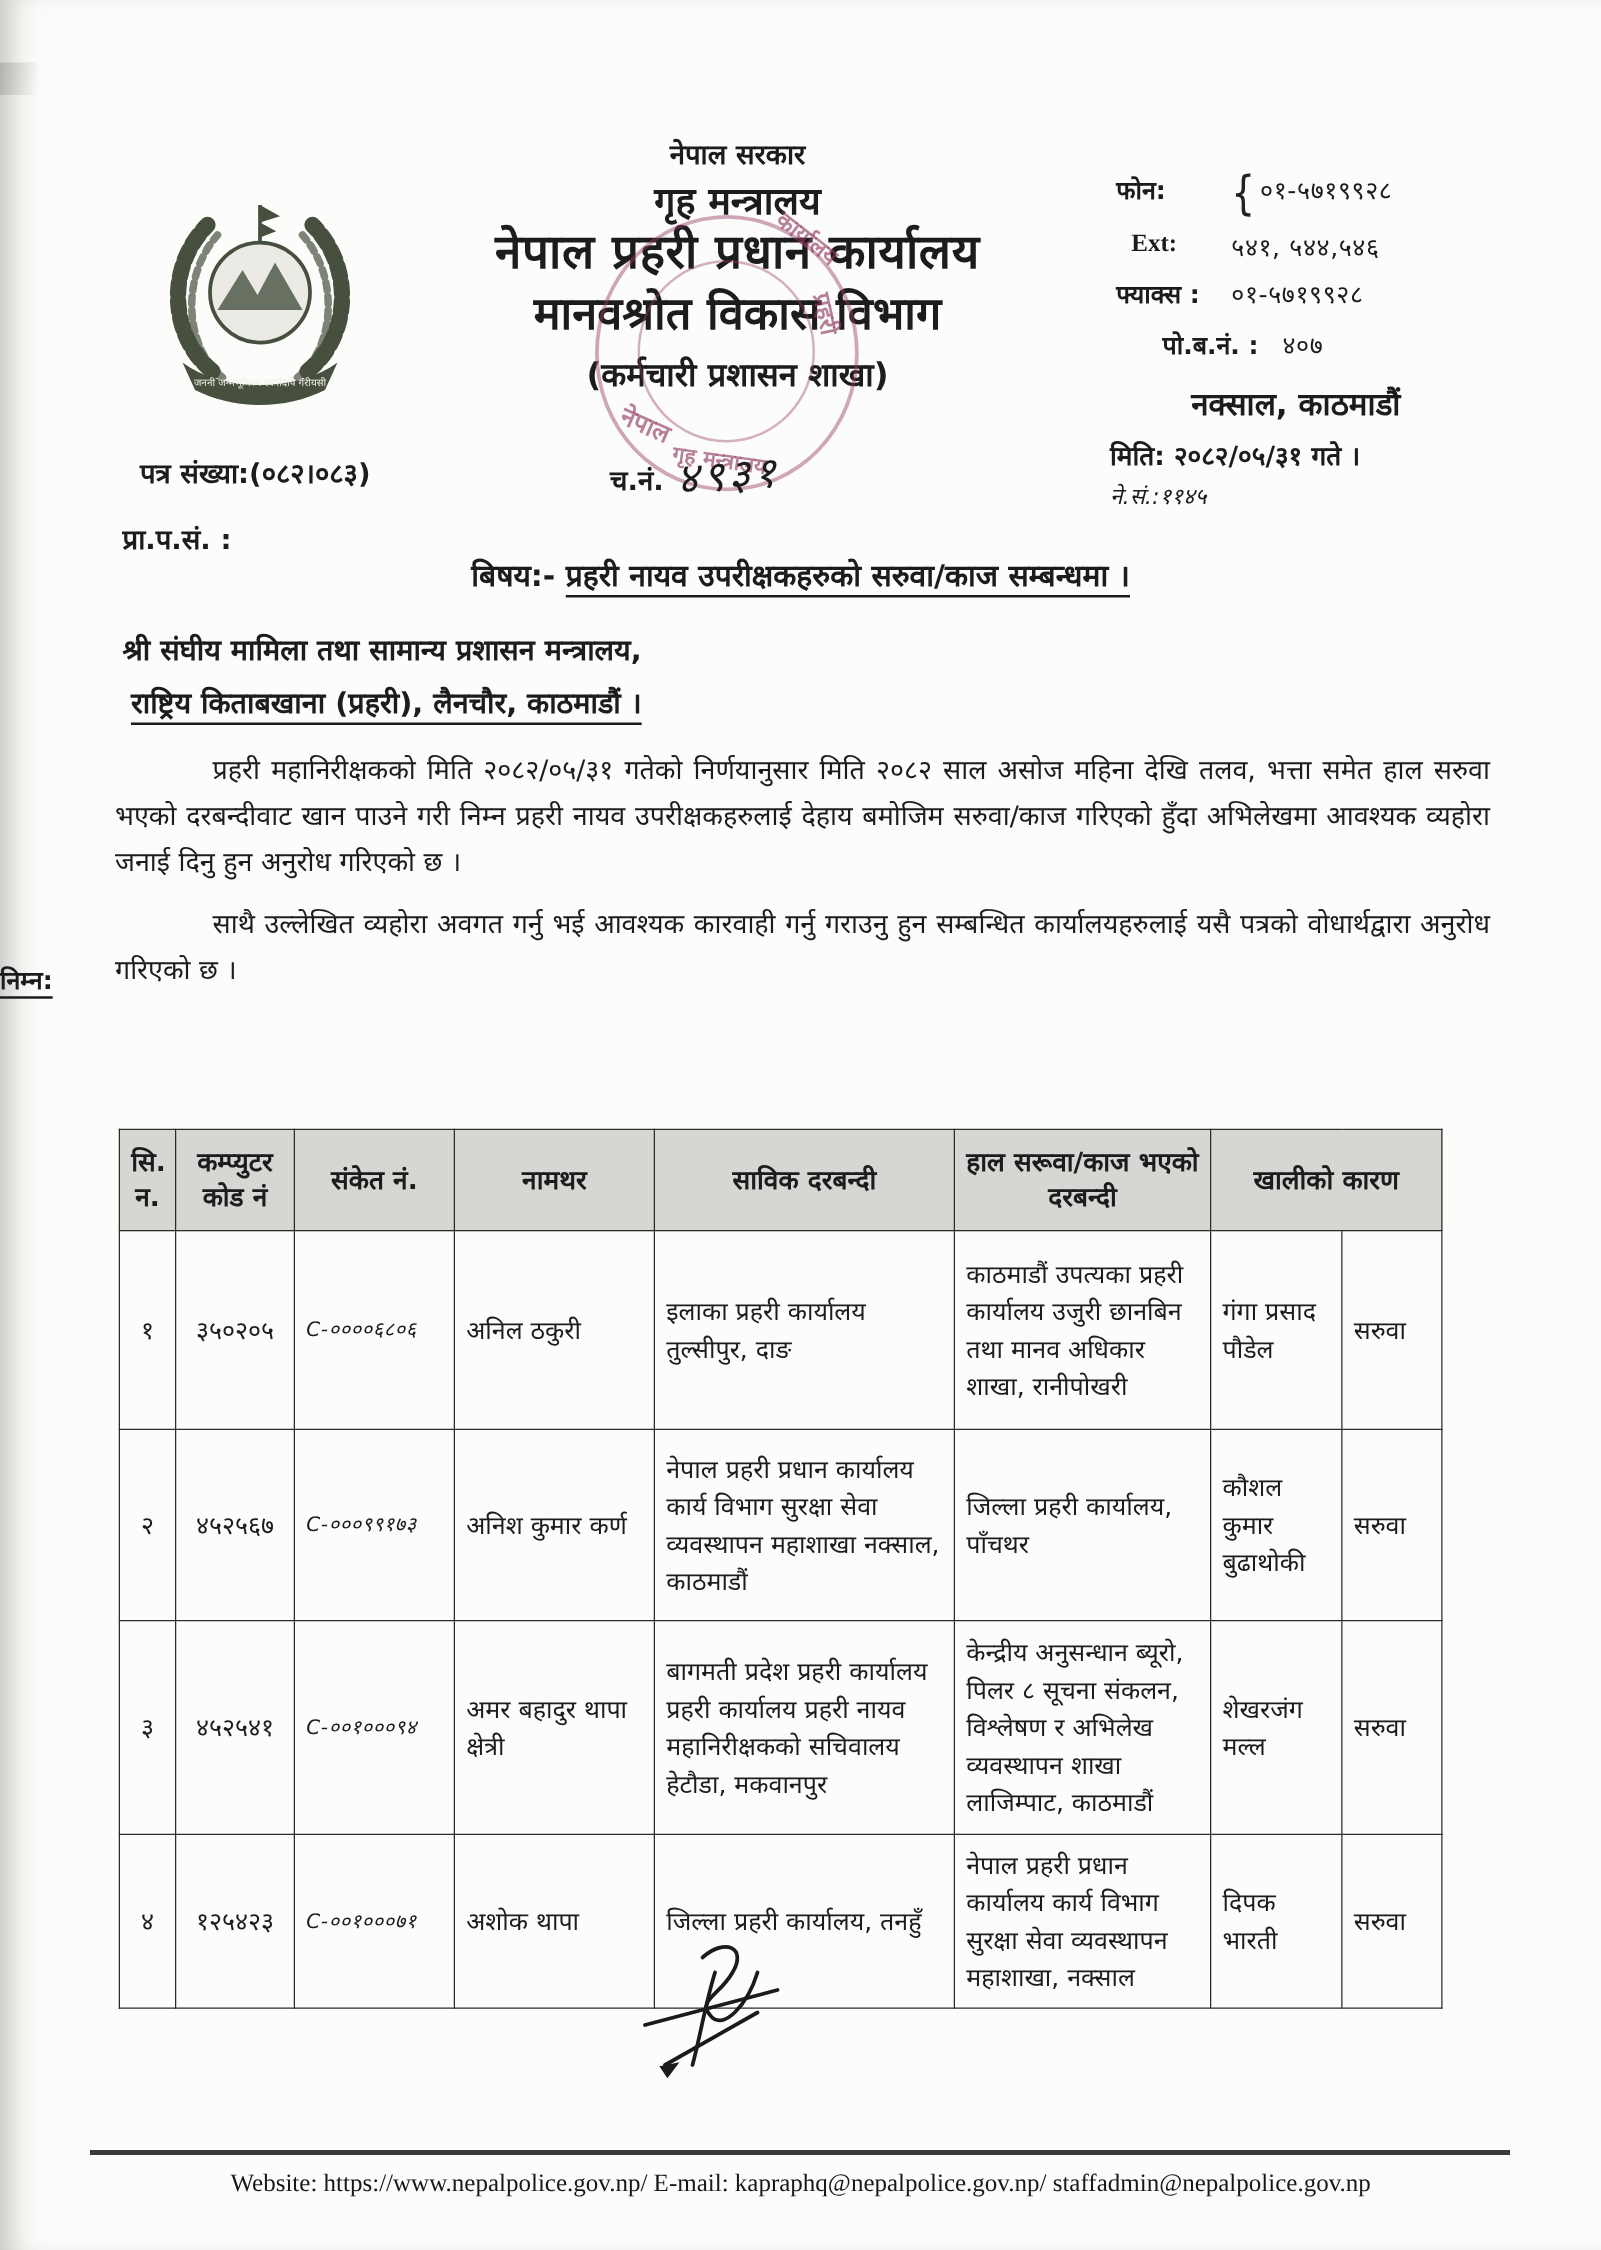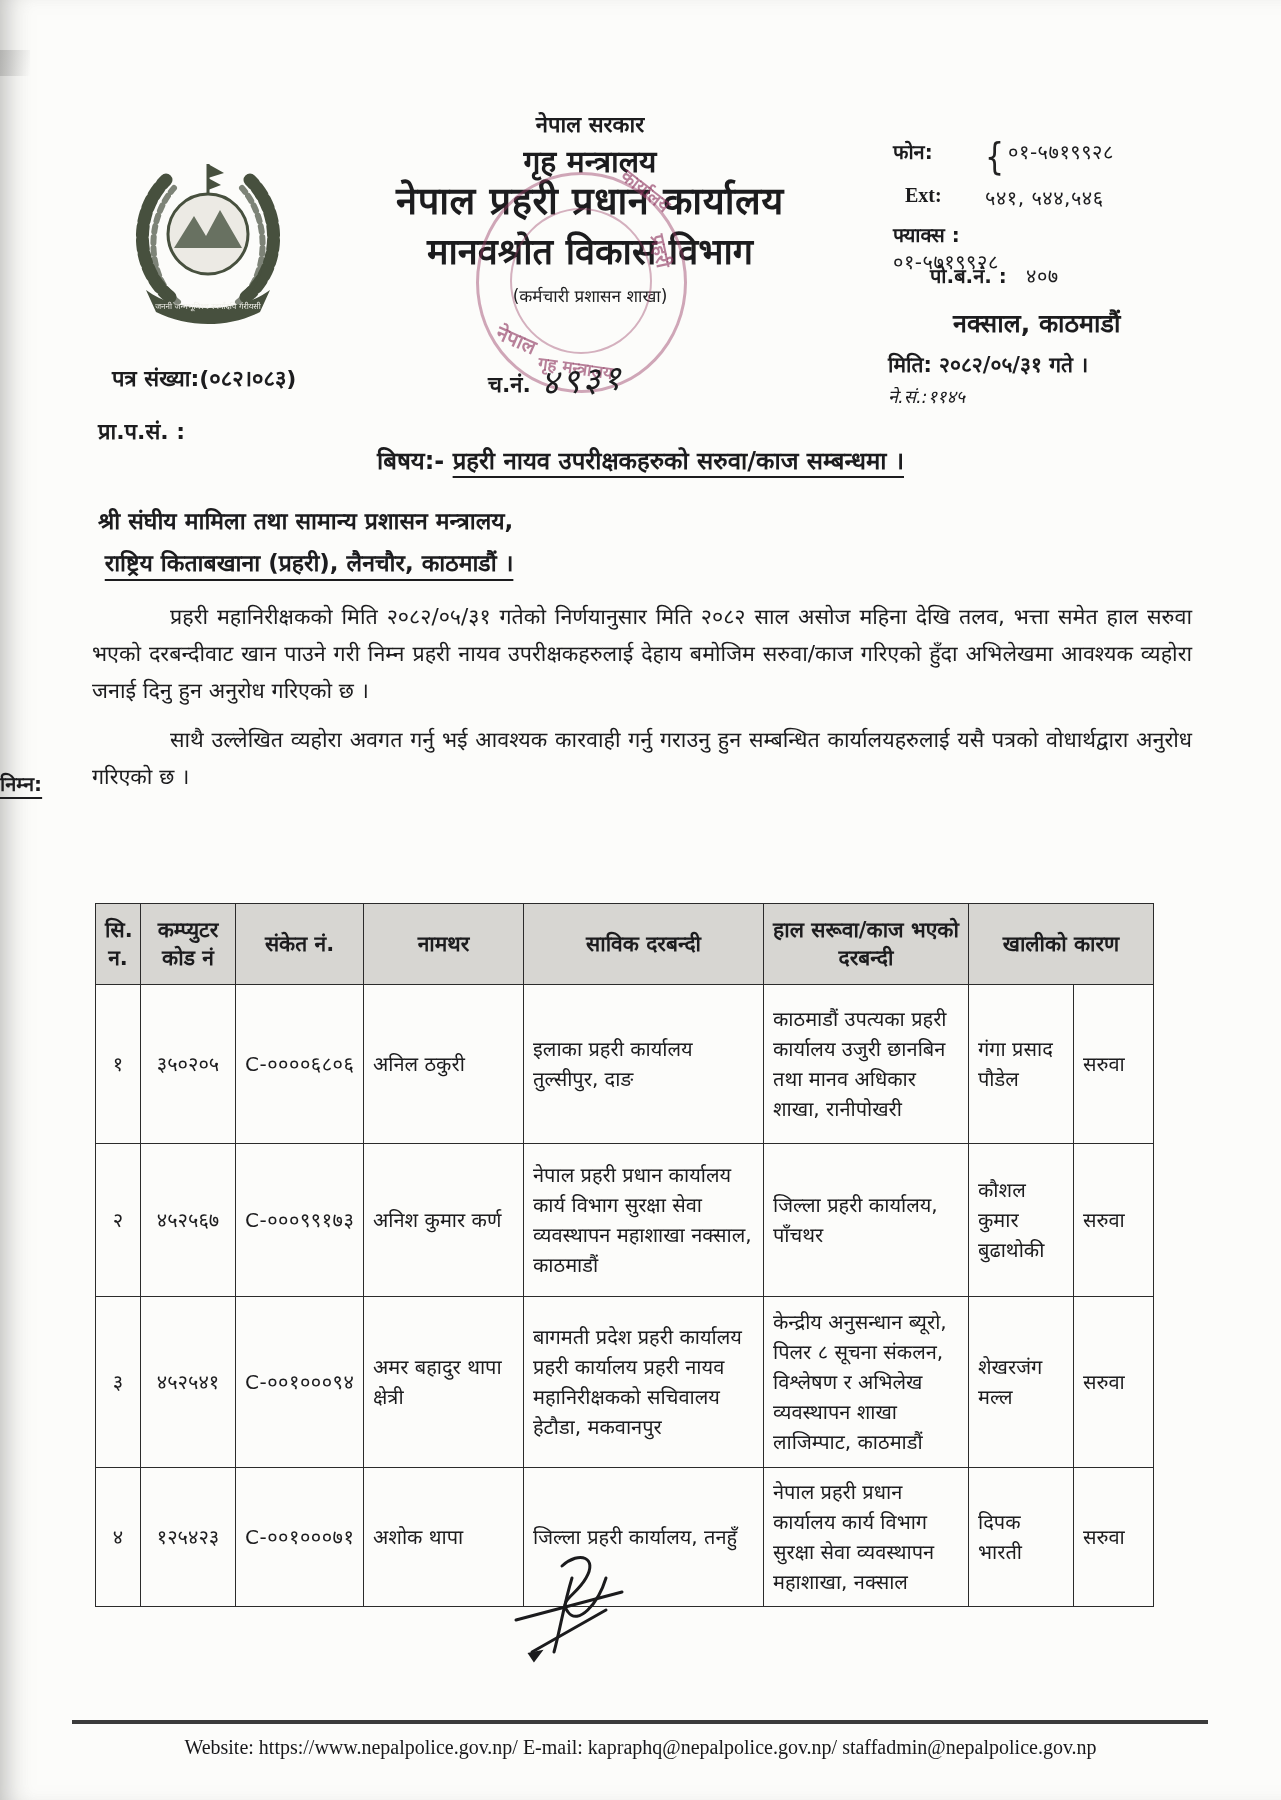--- a/index.html
+++ b/index.html
@@ -14,21 +14,21 @@
     box-shadow:inset 22px 0 28px -18px rgba(120,120,118,.55);
   }
   .abs{position:absolute;}
 
   
   .hdr-center{left:280px;top:112px;width:620px;text-align:center;line-height:1.15;}
   .hdr-gov{font-size:22px;font-weight:bold;}
   .hdr-ministry{font-size:30px;font-weight:bold;margin-top:8px;}
   .hdr-office{font-size:38px;font-weight:bold;letter-spacing:.5px;}
   .hdr-dept{font-size:36px;font-weight:bold;margin-top:8px;}
-  .hdr-section{font-size:17px;font-weight:normal;margin-top:14px;}
+  .hdr-section{font-size:26px;font-weight:bold;margin-top:14px;}
 
   
   .emblem{left:108px;top:152px;width:200px;height:185px;}
 
   
   .stamp{left:468px;top:168px;width:228px;height:232px;pointer-events:none;}
   .stamp .ring{position:absolute;left:8px;top:4px;width:205px;height:215px;border:3px solid rgba(153,62,101,.45);border-radius:50%;}
   .stamp .ring2{position:absolute;left:42px;top:40px;width:138px;height:142px;border:2px solid rgba(153,62,101,.40);border-radius:50%;}
   .stamp span{position:absolute;color:rgba(140,52,94,.62);font-weight:bold;}
   .stamp .f1{left:28px;top:158px;transform:rotate(24deg);font-size:20px;}
@@ -65,21 +65,21 @@
   .nimna u{text-underline-offset:6px;}
 
   
   .tbl-wrap{left:95px;top:903px;width:1060px;}
   table{border-collapse:collapse;table-layout:fixed;width:1058px;font-size:20px;}
   col.c1{width:45px}col.c2{width:95px}col.c3{width:128px}col.c4{width:160px}
   col.c5{width:240px}col.c6{width:205px}col.c7{width:105px}col.c8{width:80px}
   th,td{border:1.6px solid #2b2b2b;padding:5px 9px;vertical-align:middle;line-height:30px;}
   thead th{background:#d7d6d2;font-weight:bold;text-align:center;height:70px;font-size:21px;line-height:28px;}
   td.center{text-align:center;}
-  td.sym{font-size:20px;letter-spacing:.5px;}
+  td.sym{font-size:16px;letter-spacing:.5px;font-style:italic;}
   tr.r1 td{height:148px;} tr.r2 td{height:142px;} tr.r3 td{height:160px;} tr.r4 td{height:128px;}
 
   
   .sig{left:502px;top:1548px;width:140px;height:120px;}
 
   
   .footer-line{left:72px;top:1720px;width:1136px;height:4px;background:#3b3b3b;}
   .footer-text{left:0;top:1736px;width:1281px;text-align:center;font-size:20px;
     font-family:"Liberation Serif","DejaVu Serif",serif;color:#17171a;}
 
@@ -128,21 +128,21 @@
 
   <div class="abs c-row" style="left:893px;top:138px;">
     <span class="c-label">फोन:</span>
     <span class="c-brace">{</span>
     <span class="c-val">०१-५७१९९२८</span>
   </div>
   <div class="abs c-row" style="left:905px;top:184px;">
     <span class="c-label c-label-latin" style="width:80px;">Ext:</span>
     <span class="c-val">५४१, ५४४,५४६</span>
   </div>
-  <div class="abs c-row" style="left:893px;top:221px;flex-direction:column;">
+  <div class="abs c-row" style="left:893px;top:221px;">
     <span class="c-label">फ्याक्स :</span>
     <span class="c-val">०१-५७१९९२८</span>
   </div>
   <div class="abs c-row" style="left:930px;top:262px;">
     <span class="c-label" style="width:96px;">पो.ब.नं. :</span>
     <span class="c-val">४०७</span>
   </div>
   <div class="abs addr" style="left:953px;top:305px;">नक्साल, काठमाडौं</div>
   <div class="abs date-line" style="left:888px;top:350px;">मिति: २०८२/०५/३१ गते ।</div>
   <div class="abs ne-line" style="left:888px;top:384px;">ने.सं.:११४५</div>

